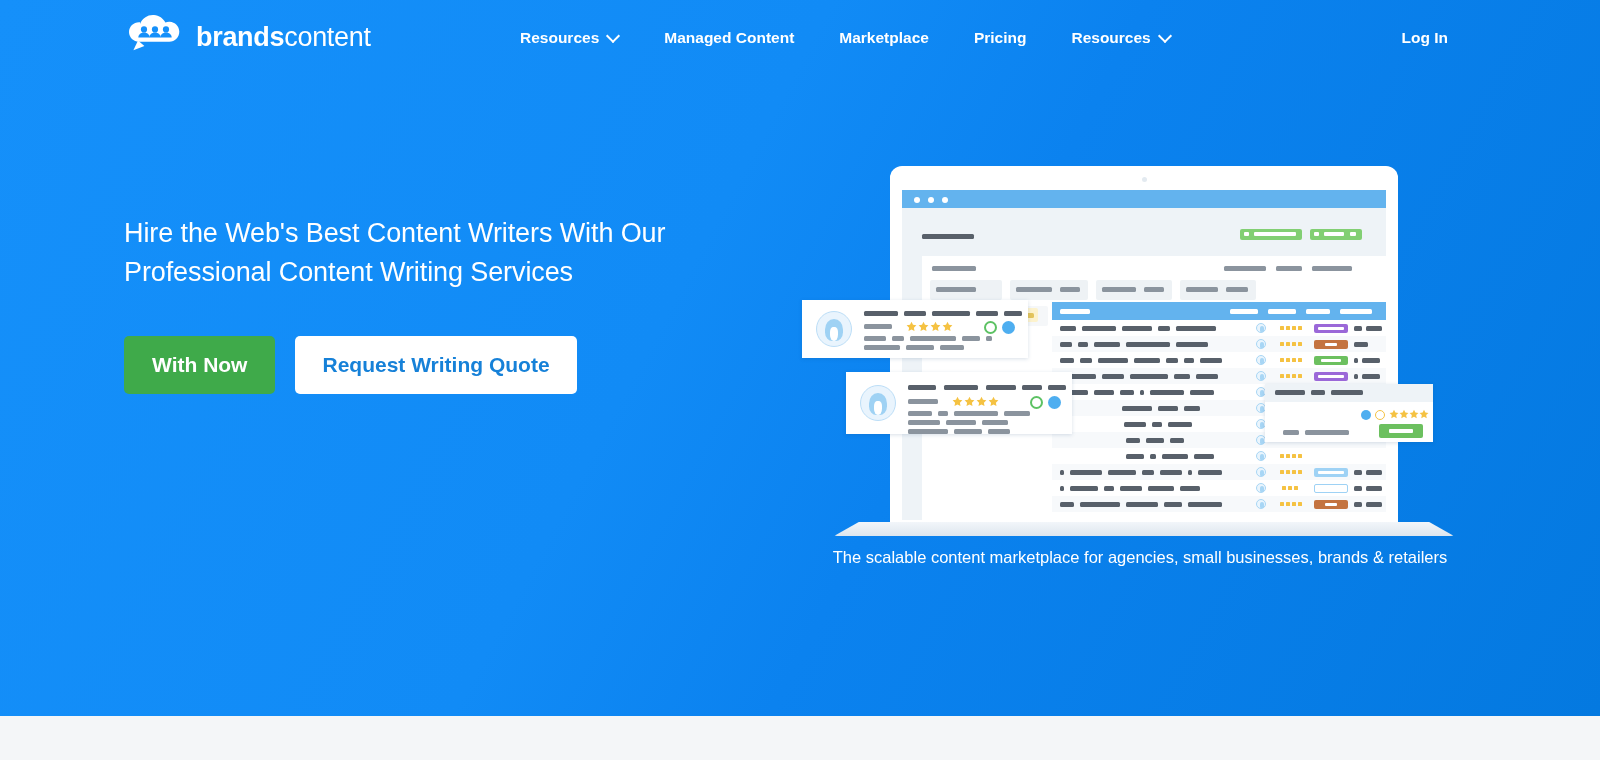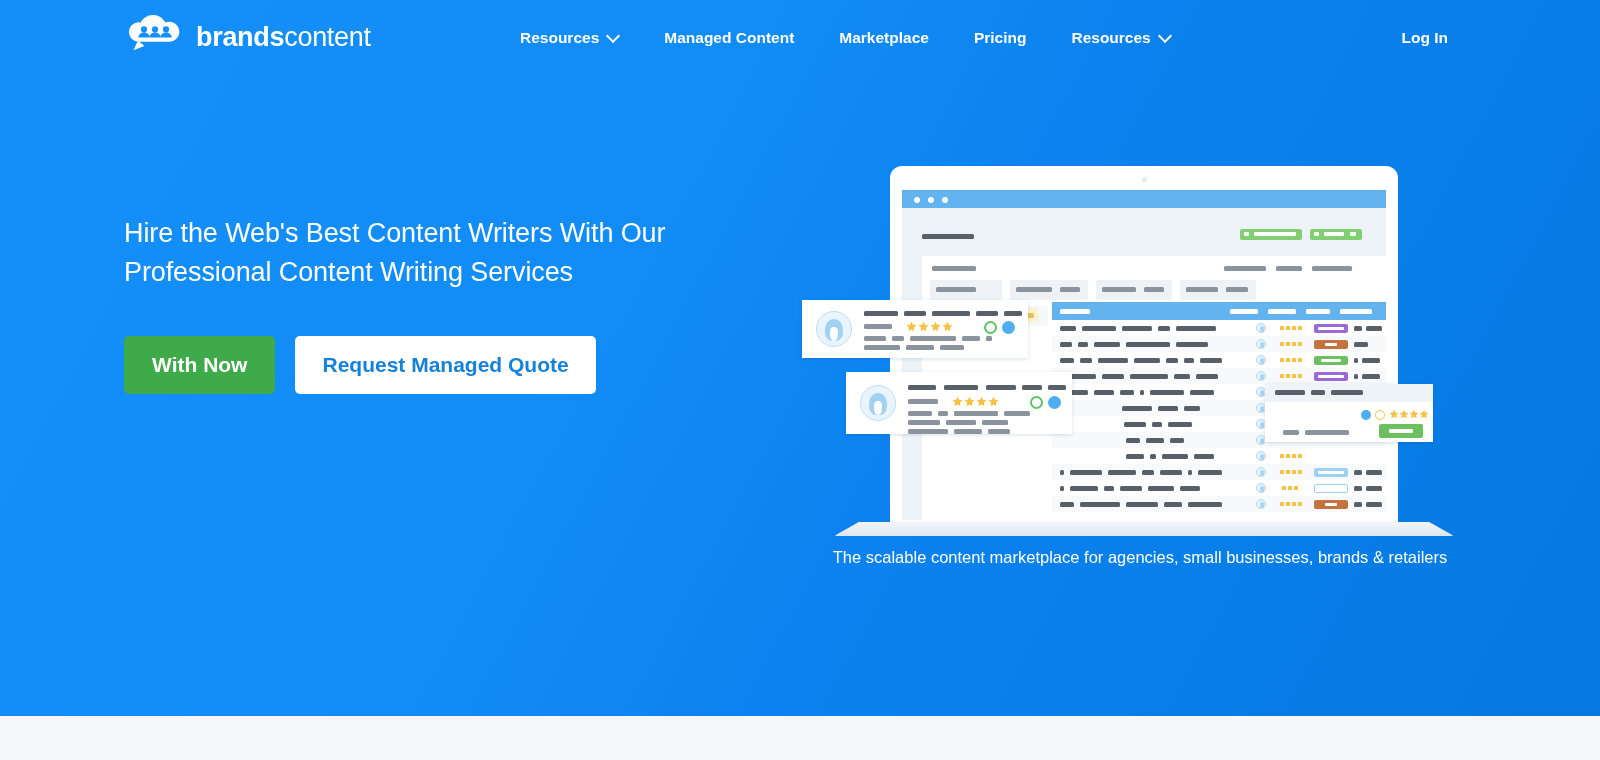--- a/index.html
+++ b/index.html
@@ -200,21 +200,21 @@
 
     <div class="nav-right">
       <div class="login">Log In</div>
     </div>
   </div>
 
   <div class="copy">
     <div class="sub">Hire the Web's Best Content Writers With Our Professional Content Writing Services</div>
     <div class="ctas">
       <button class="btn-start">With Now</button>
-      <button class="btn-quote">Request Managed Quote</button>
+      <button class="btn-quote">Request Writing Quote</button>
     </div>
   </div>
 
   <div class="illo">
 
     <div class="laptop-lid">
       <div class="lid-dot"></div>
 
       <div class="screen">
         <div class="titlebar">

